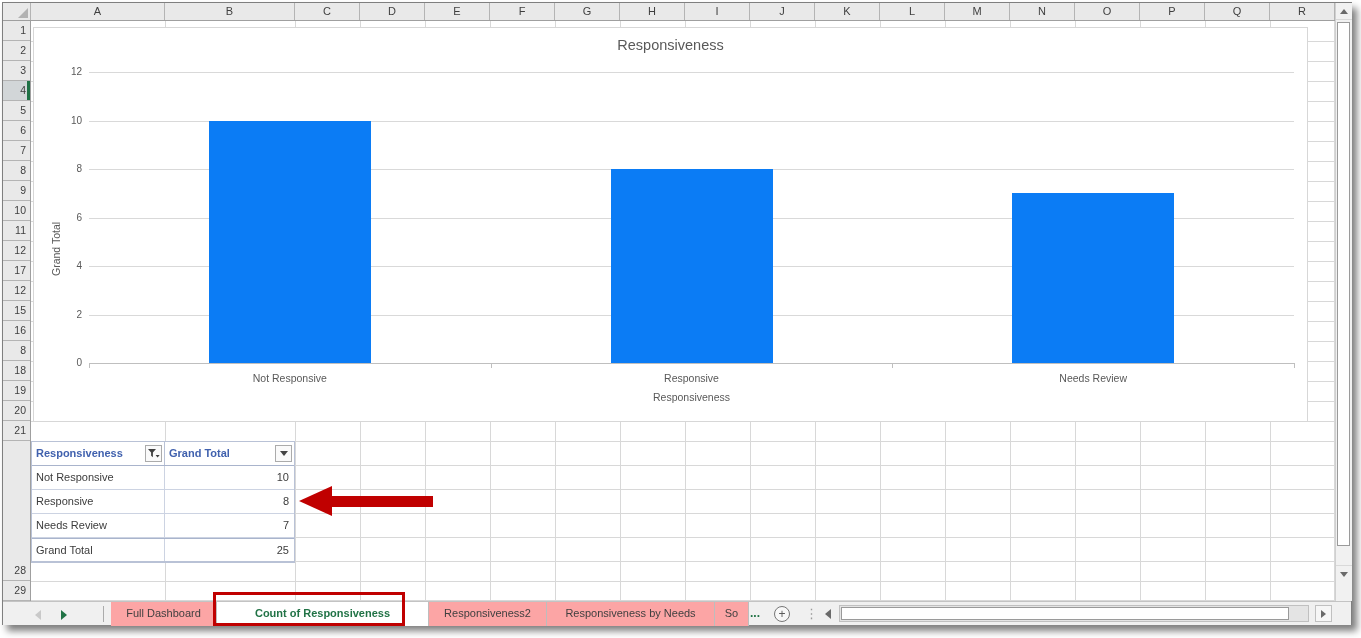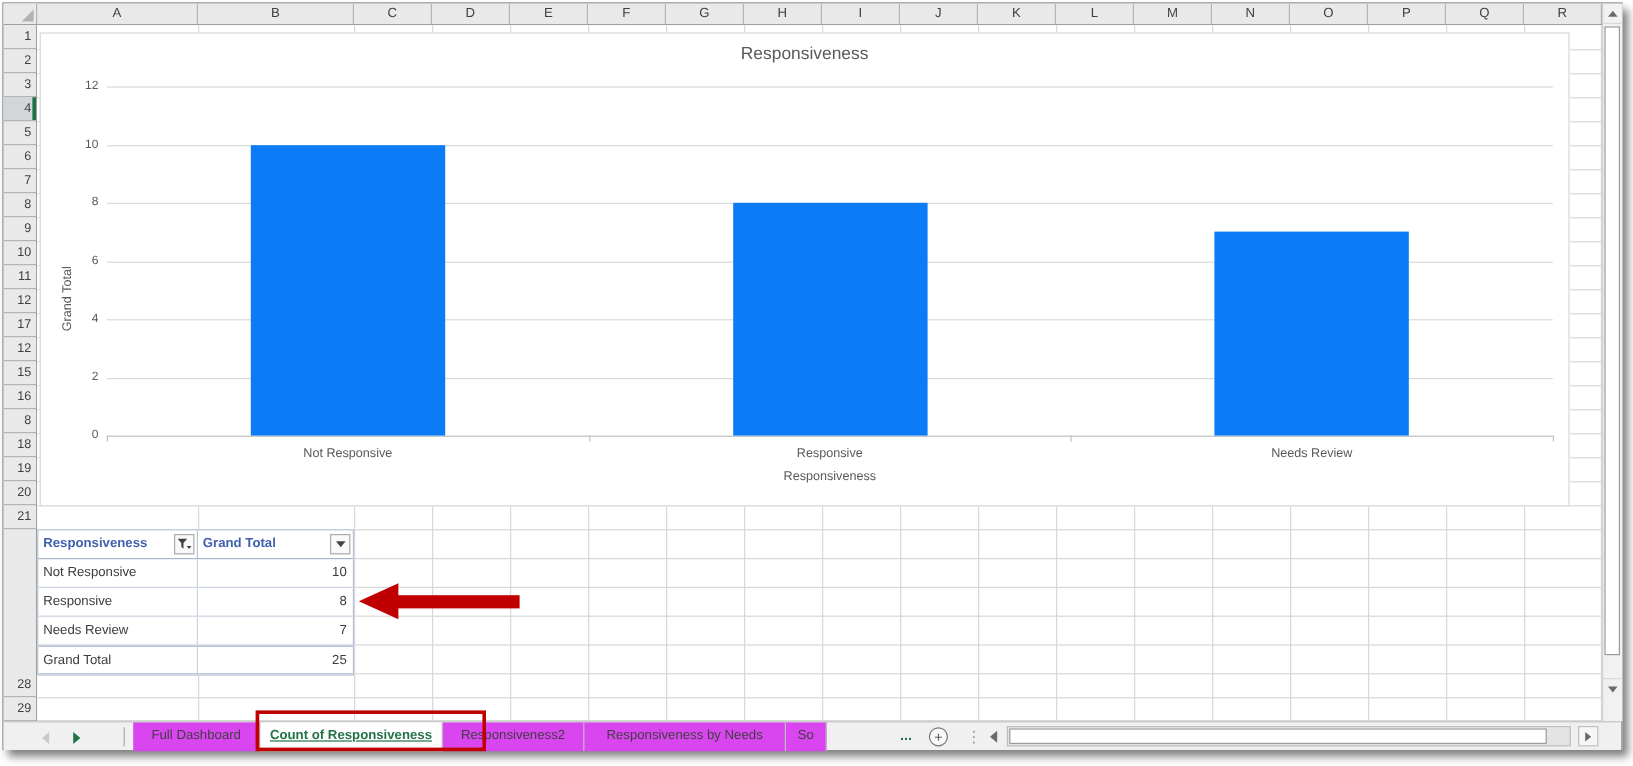--- a/index.html
+++ b/index.html
@@ -79,23 +79,23 @@
   
   .tabbar{position:absolute;left:0;top:598px;width:100%;height:24px;background:#f0f0f0;
           border-top:1px solid #c3c3c3;z-index:10;}
   .nav-left{position:absolute;left:32px;top:8px;width:0;height:0;border-top:5px solid transparent;
             border-bottom:5px solid transparent;border-right:6px solid #c9c9c9;}
   .nav-right{position:absolute;left:58px;top:8px;width:0;height:0;border-top:5px solid transparent;
              border-bottom:5px solid transparent;border-left:6px solid #217346;}
   .tab-sep{position:absolute;left:100px;top:4px;width:1px;height:16px;background:#ababab;}
   .tabs{position:absolute;left:108px;top:0;height:24px;display:flex;}
   .tabs div{height:24px;line-height:23px;font-size:11px;color:#3f3f3f;text-align:center;
-            border-right:1px solid #bdbdbd;background:#d946ef;overflow:hidden;white-space:nowrap;}
+            border-right:1px solid #bdbdbd;background:#fca5a5;overflow:hidden;white-space:nowrap;}
   .tabs div:nth-of-type(1){width:106px;}
-  .tabs div:nth-of-type(2){width:152px;text-decoration:underline;}
+  .tabs div:nth-of-type(2){width:212px;}
   .tabs div:nth-of-type(3){width:118px;}
   .tabs div:nth-of-type(4){width:168px;}
   .tabs div:nth-of-type(5){width:34px;}
   .tabs div.active{background:#ffffff;color:#217346;font-weight:bold;}
   .ellipsis{position:absolute;left:747px;top:0;line-height:23px;font-size:12px;font-weight:bold;color:#217346;}
   .newsheet{position:absolute;left:771px;top:4px;width:16px;height:16px;border:1px solid #767676;
             border-radius:50%;color:#5a5a5a;font-size:12px;line-height:14px;text-align:center;background:#f8f8f8;}
   .dots{position:absolute;left:802px;top:2px;color:#9a9a9a;font-size:13px;line-height:20px;}
   .hs-left{position:absolute;left:822px;top:7px;width:0;height:0;border-top:5px solid transparent;
            border-bottom:5px solid transparent;border-right:6px solid #6a6a6a;}

